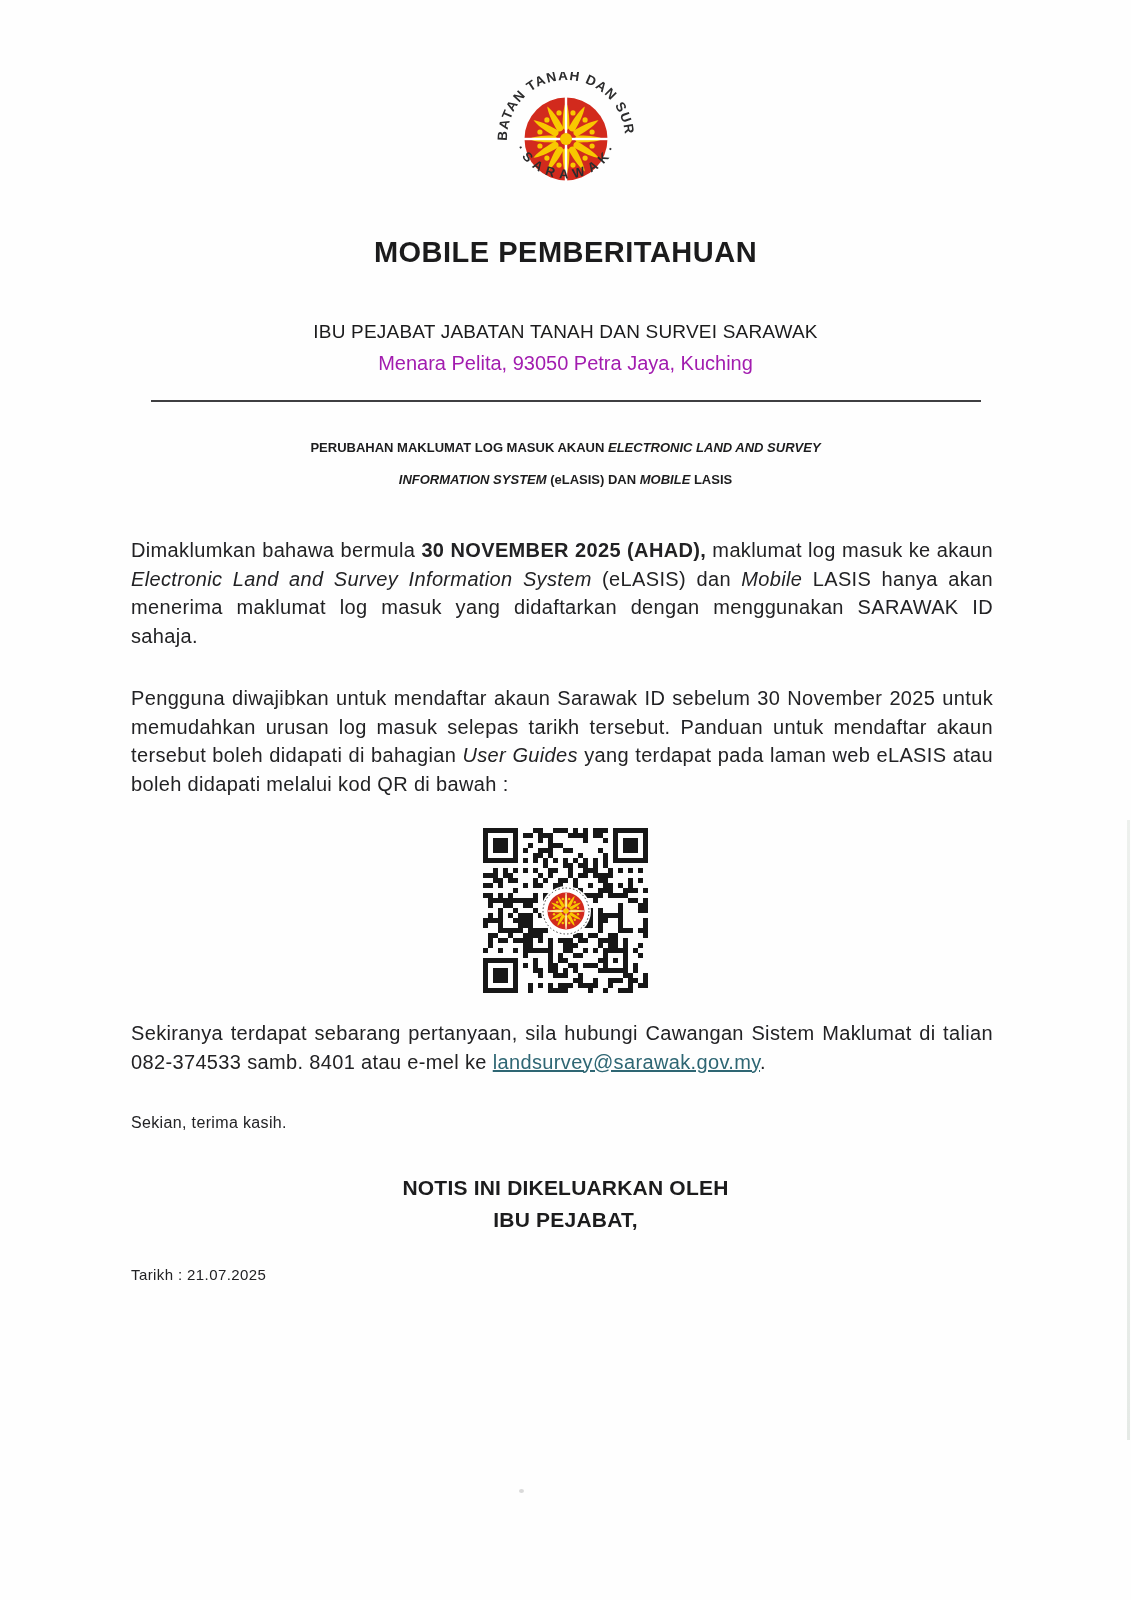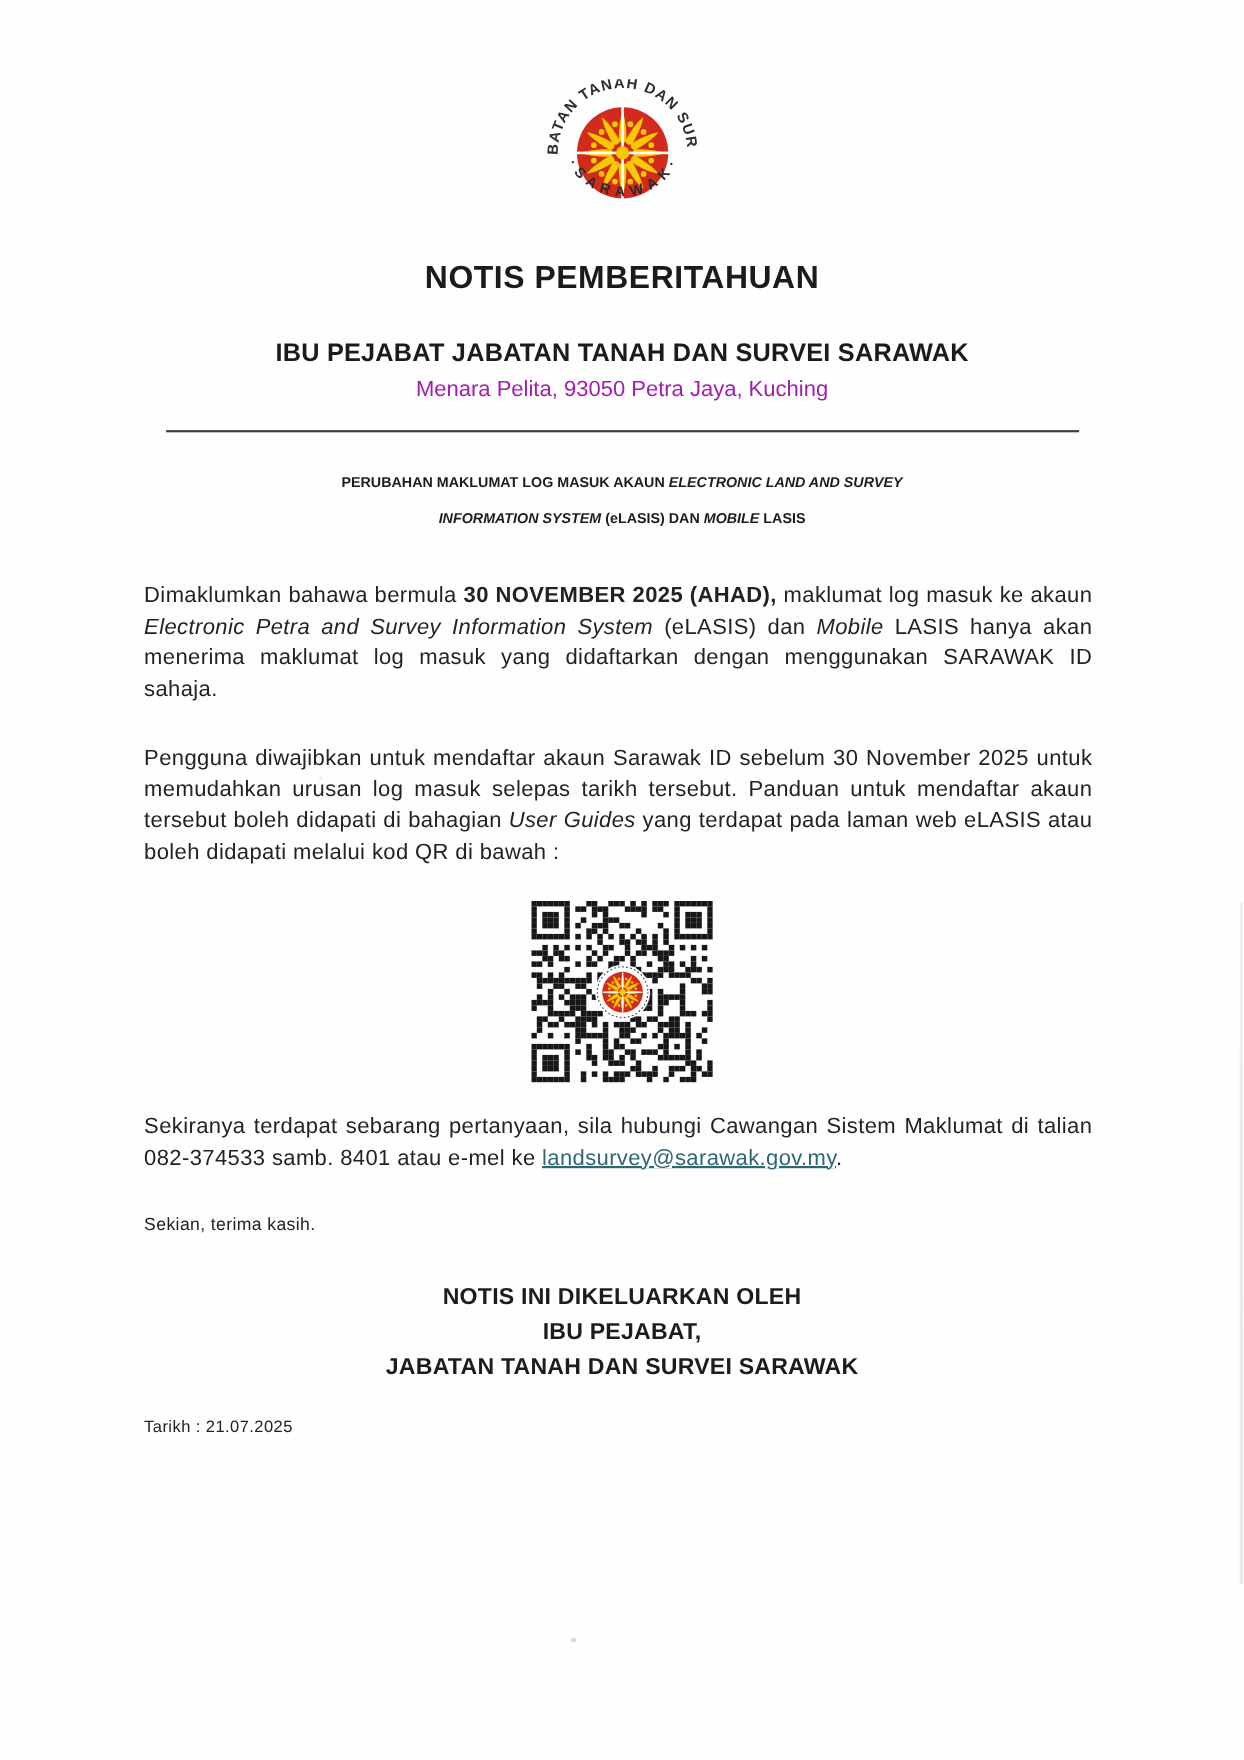--- a/index.html
+++ b/index.html
@@ -17,22 +17,22 @@
     position:absolute; right:1px; top:820px; width:3px; height:620px;
     background:linear-gradient(#e9ede9, #dfe5e0); opacity:.8;
   }
   .artifact-speck { position:absolute; background:#d9d9d9; border-radius:50%; }
   .logo-wrap { padding-top:72px; text-align:center; }
   .title {
     margin-top:26px; text-align:center;
     font-size:29px; font-weight:bold; letter-spacing:.5px; color:#1b1b1c;
   }
   .office {
-    margin-top:37px; text-align:center;
-    font-size:23px; font-weight:bold; letter-spacing:.2px; color:#1b1b1c;
+    margin-top:52px; text-align:center;
+    font-size:19px; font-weight:normal; letter-spacing:.2px; color:#1b1b1c;
   }
   .address { margin-top:9px; text-align:center; font-size:20px; color:#a21caf; }
   .rule {
     margin:25px auto 0 auto; width:830px; border:none;
     border-top:2.5px solid #3f3f41;
   }
   .subject {
     margin:30px auto 0 auto; width:900px; text-align:center;
     font-size:13px; font-weight:bold; line-height:32px; color:#1c1c1d;
   }
@@ -103,31 +103,31 @@
       <circle cx="88" cy="67" r="6" fill="#f8c800"></circle>
       <text font-size="13.5" font-weight="bold" fill="#2c2c2d" letter-spacing="1.2" font-family="Liberation Sans, sans-serif">
         <textPath href="#arcTop" startOffset="50%" text-anchor="middle">JABATAN TANAH DAN SURVEI</textPath>
       </text>
       <text font-size="13" font-weight="bold" fill="#2c2c2d" letter-spacing="1.2" font-family="Liberation Sans, sans-serif">
         <textPath href="#arcBot" startOffset="50%" text-anchor="middle">· S A R A W A K ·</textPath>
       </text>
     </svg>
   </div>
 
-  <h1 class="title">NOTIS PEMBERITAHUAN</h1>
+  <h1 class="title">MOBILE PEMBERITAHUAN</h1>
   <h2 class="office">IBU PEJABAT JABATAN TANAH DAN SURVEI SARAWAK</h2>
   <div class="address">Menara Pelita, 93050 Petra Jaya, Kuching</div>
   <hr class="rule">
 
   <div class="subject">
     <div><span>PERUBAHAN MAKLUMAT LOG MASUK AKAUN </span><em>ELECTRONIC LAND AND SURVEY</em></div>
     <div><em>INFORMATION SYSTEM</em><span> (eLASIS) DAN </span><em>MOBILE</em><span> LASIS</span></div>
   </div>
 
-  <p class="body-p first"><span>Dimaklumkan bahawa bermula </span><strong>30 NOVEMBER 2025 (AHAD),</strong><span> maklumat log masuk ke akaun </span><em>Electronic Petra and Survey Information System</em><span> (eLASIS) dan </span><em>Mobile</em><span> LASIS hanya akan menerima maklumat log masuk yang didaftarkan dengan menggunakan SARAWAK ID sahaja.</span></p>
+  <p class="body-p first"><span>Dimaklumkan bahawa bermula </span><strong>30 NOVEMBER 2025 (AHAD),</strong><span> maklumat log masuk ke akaun </span><em>Electronic Land and Survey Information System</em><span> (eLASIS) dan </span><em>Mobile</em><span> LASIS hanya akan menerima maklumat log masuk yang didaftarkan dengan menggunakan SARAWAK ID sahaja.</span></p>
 
 
   <p class="body-p"><span>Pengguna diwajibkan untuk mendaftar akaun Sarawak ID sebelum 30 November 2025 untuk memudahkan urusan log masuk selepas tarikh tersebut. Panduan untuk mendaftar akaun tersebut boleh didapati di bahagian </span><em>User Guides</em><span> yang terdapat pada laman web eLASIS atau boleh didapati melalui kod QR di bawah :</span></p>
 
   <div class="qr-wrap">
     <svg id="qr-svg" width="165" height="165" viewBox="0 0 165 165">
         <rect x="0" y="0" width="5" height="5" fill="#171717"></rect>
         <rect x="5" y="0" width="5" height="5" fill="#171717"></rect>
         <rect x="10" y="0" width="5" height="5" fill="#171717"></rect>
         <rect x="15" y="0" width="5" height="5" fill="#171717"></rect>
@@ -659,17 +659,16 @@
     </div>
   </div>
 
   <p class="body-p" style="margin-top:26px;"><span>Sekiranya terdapat sebarang pertanyaan, sila hubungi Cawangan Sistem Maklumat di talian 082-374533 samb. 8401 atau e-mel ke </span><a href="#" class="email-link">landsurvey@sarawak.gov.my</a><span>.</span></p>
 
   <p class="closing">Sekian, terima kasih.</p>
 
   <div class="issued">
     <div>NOTIS INI DIKELUARKAN OLEH</div>
     <div>IBU PEJABAT,</div>
-    <div>JABATAN TANAH DAN SURVEI SARAWAK</div>
   </div>
 
   <div class="date-line">Tarikh : 21.07.2025</div>
 </div>
 
 </body></html>

